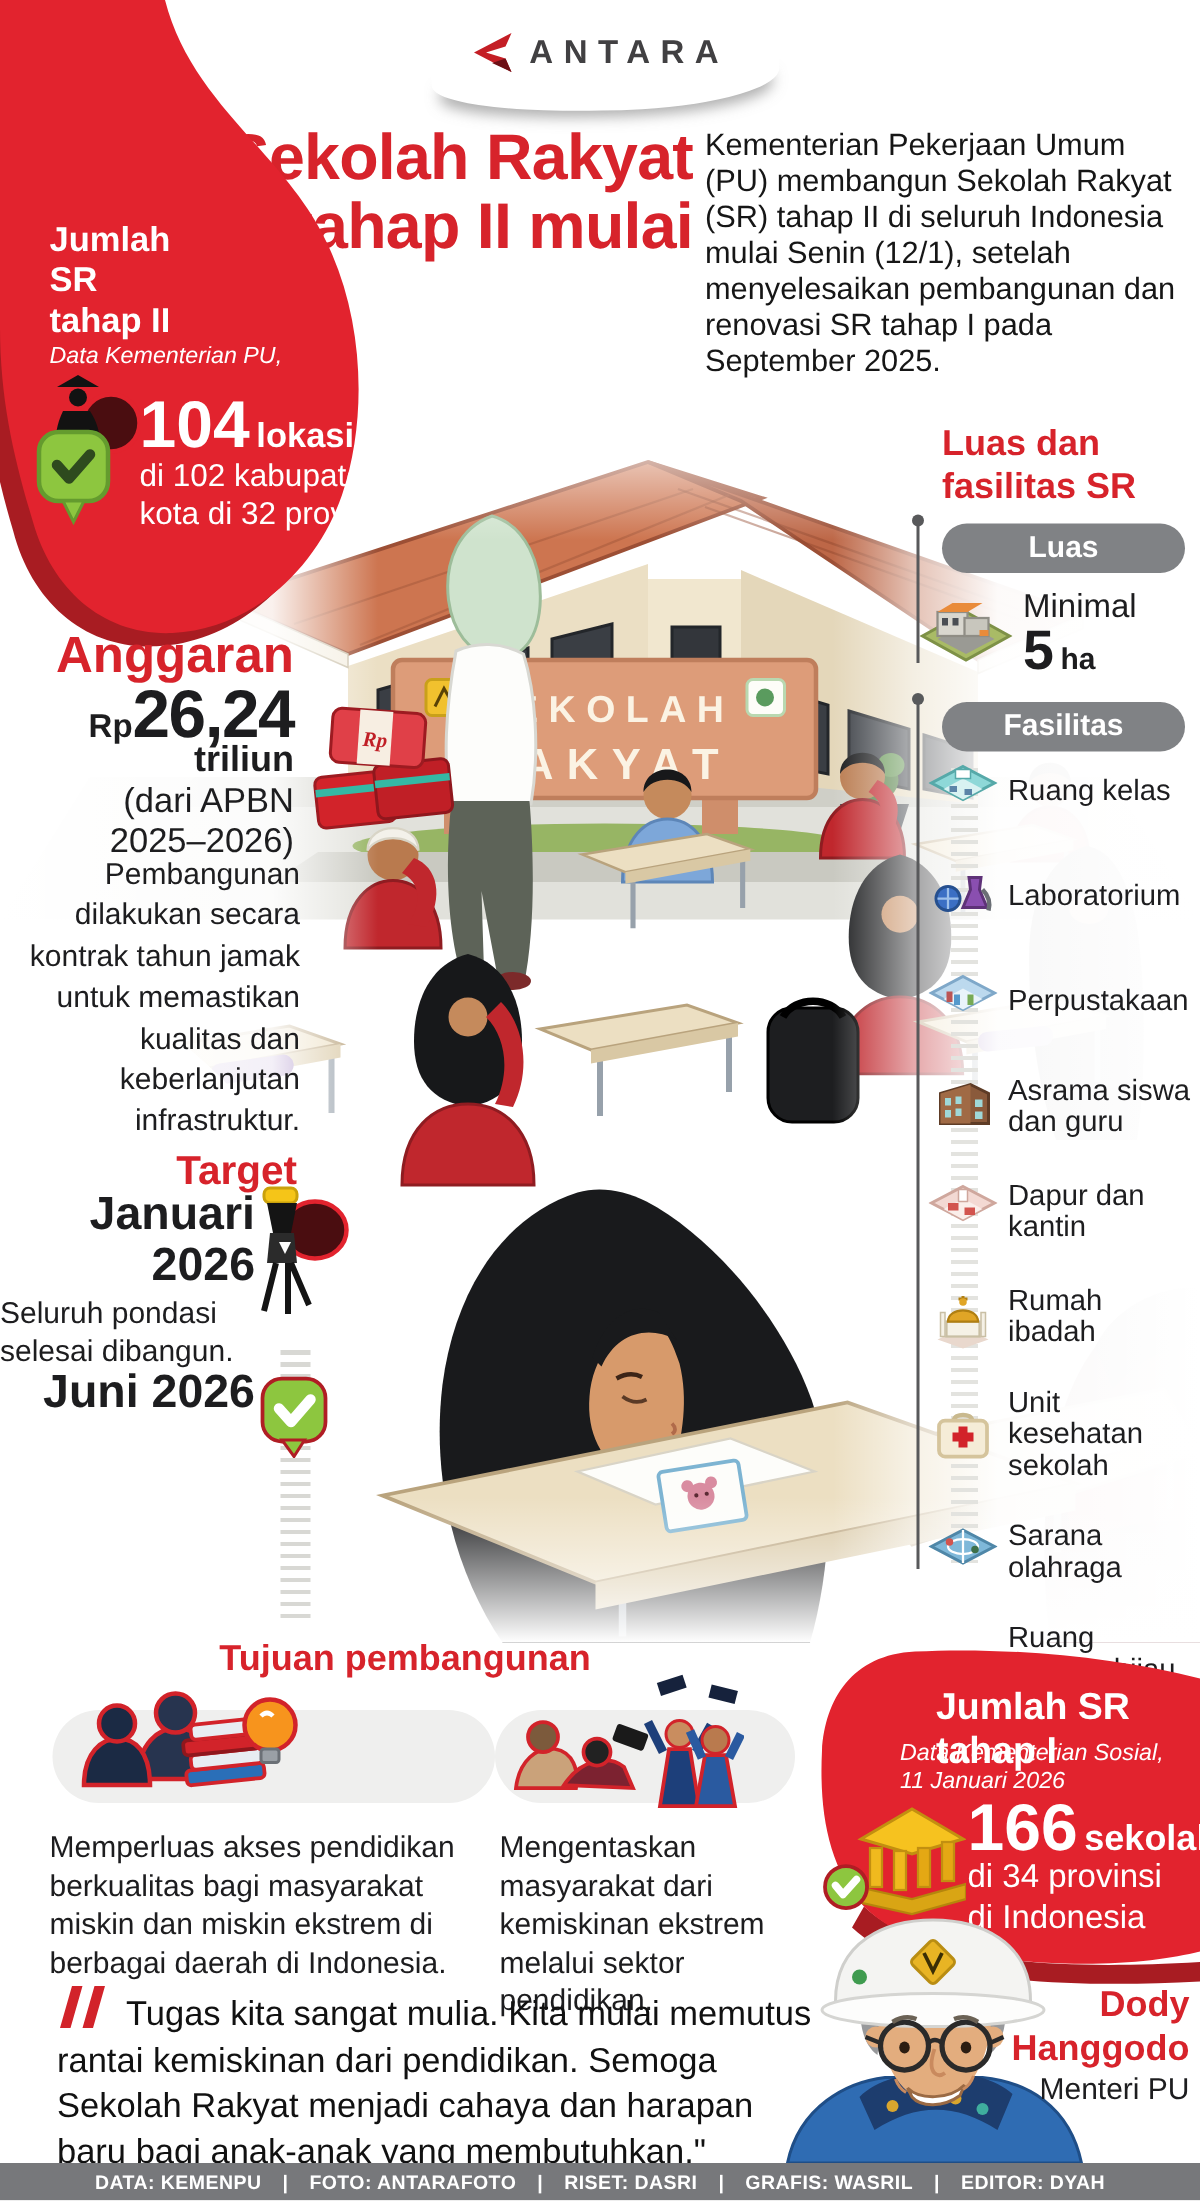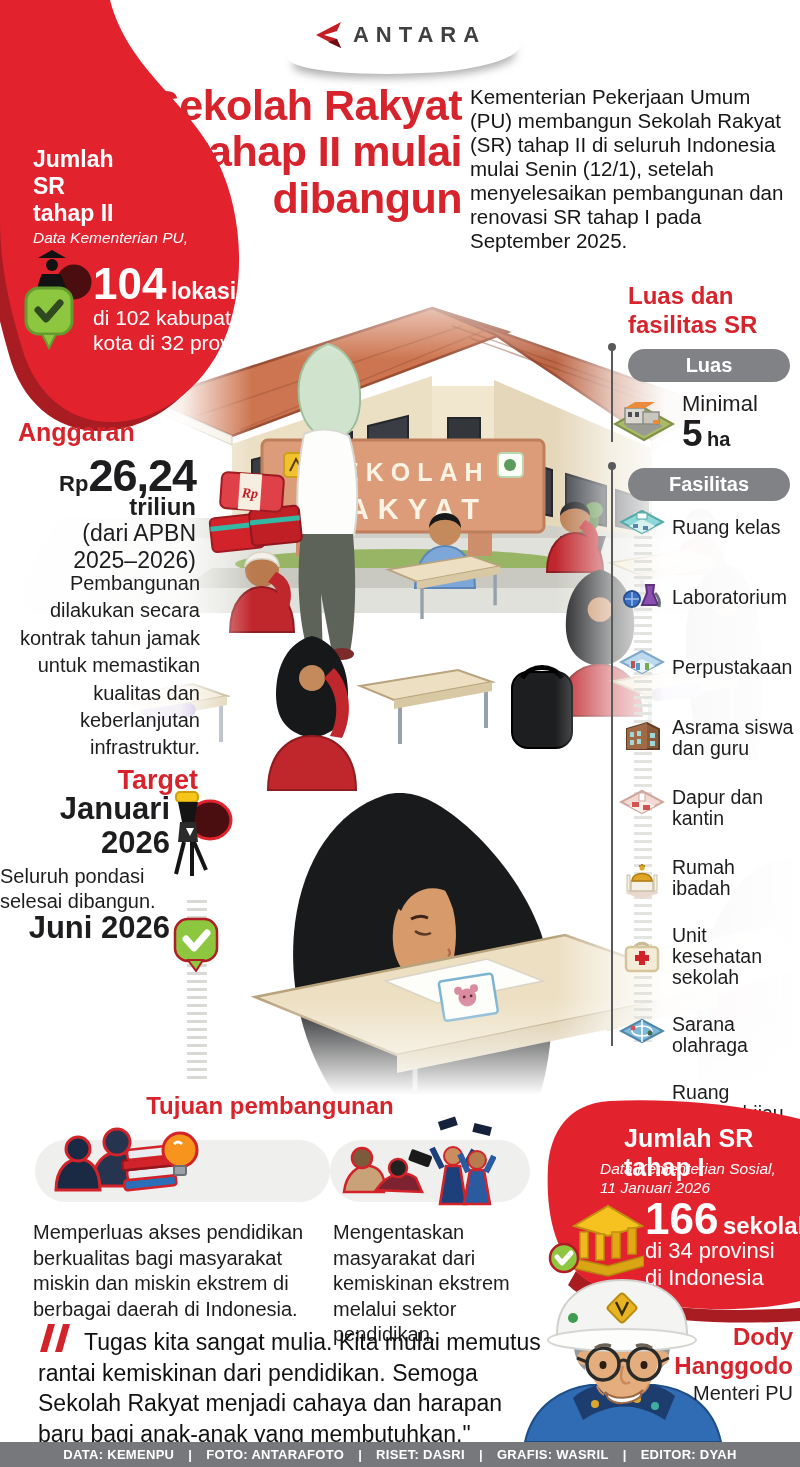--- a/index.html
+++ b/index.html
@@ -24,21 +24,21 @@
   
   .blob-left-svg{left:0;top:0;}
   .sr2-head{left:33px;top:146px;font-size:23px;line-height:1.17;font-weight:bold;color:#fff;}
   .sr2-src{left:33px;top:229px;font-size:15.5px;color:#fff;font-style:italic;}
   .sr2-stat{left:93px;top:262px;color:#fff;white-space:nowrap;}
   .sr2-stat .num{font-size:44px;font-weight:bold;line-height:1;}
   .sr2-stat .unit{font-size:23px;font-weight:bold;}
   .sr2-detail{left:93px;top:305px;font-size:21px;line-height:1.2;color:#fff;}
 
   
-  .ang-head{left:18px;top:418px;width:178px;font-size:25px;font-weight:bold;color:var(--red);text-align:left;}
+  .ang-head{left:18px;top:418px;width:178px;font-size:34px;font-weight:bold;color:var(--red);text-align:right;}
   .ang-amt{left:0px;top:450px;width:196px;text-align:right;white-space:nowrap;}
   .ang-amt .cur{font-size:22px;font-weight:bold;}
   .ang-amt .val{font-size:45px;font-weight:bold;letter-spacing:-1px;}
   .ang-unit{left:18px;top:493px;width:178px;font-size:24px;font-weight:bold;text-align:right;}
   .ang-apbn{left:8px;top:520px;width:188px;font-size:23px;line-height:1.18;text-align:right;}
   .ang-note{left:10px;top:570px;width:190px;font-size:20px;line-height:1.37;text-align:right;}
 
   
   .tgt-head{left:20px;top:765px;width:178px;font-size:27px;font-weight:bold;color:var(--red);text-align:right;}
   .tgt-date1{left:10px;top:792px;width:160px;font-size:31px;line-height:1.1;font-weight:bold;text-align:right;}
@@ -273,21 +273,20 @@
     <svg width="30" height="30" viewBox="0 0 30 30">
       <polygon points="27,2 2,15 27,28 23,19 10,15 23,11" fill="#c41e25"></polygon>
       <polygon points="23,19 27,28 14,22" fill="#6d1016"></polygon>
     </svg>
     <span class="logo-text">ANTARA</span>
   </div>
 
   <div class="abs title">
     <div>Sekolah Rakyat</div>
     <div>tahap II mulai</div>
-    <div>dibangun</div>
   </div>
   <div class="abs intro">Kementerian Pekerjaan Umum (PU) membangun Sekolah Rakyat (SR) tahap II di seluruh Indonesia mulai Senin (12/1), setelah menyelesaikan pembangunan dan renovasi SR tahap I pada September 2025.</div>
 
   <svg class="abs blob-left-svg" width="256" height="440" viewBox="0 0 256 440">
     <path d="M0,0 L96,0 C120,66 182,96 212,154 C238,206 242,276 226,326 C208,380 162,420 112,422 C66,424 32,394 20,348 C8,308 0,268 0,218 Z" fill="#a81c22" transform="translate(-12,-8) scale(1.04)"></path>
     <path d="M0,0 L110,0 C128,70 190,102 218,162 C243,214 245,280 228,330 C210,382 165,420 115,422 C70,424 35,394 22,348 C10,308 0,268 0,218 Z" fill="#e2232e"></path>
   </svg>
   <div class="abs sr2-head">
     <div>Jumlah</div>
     <div>SR</div>

